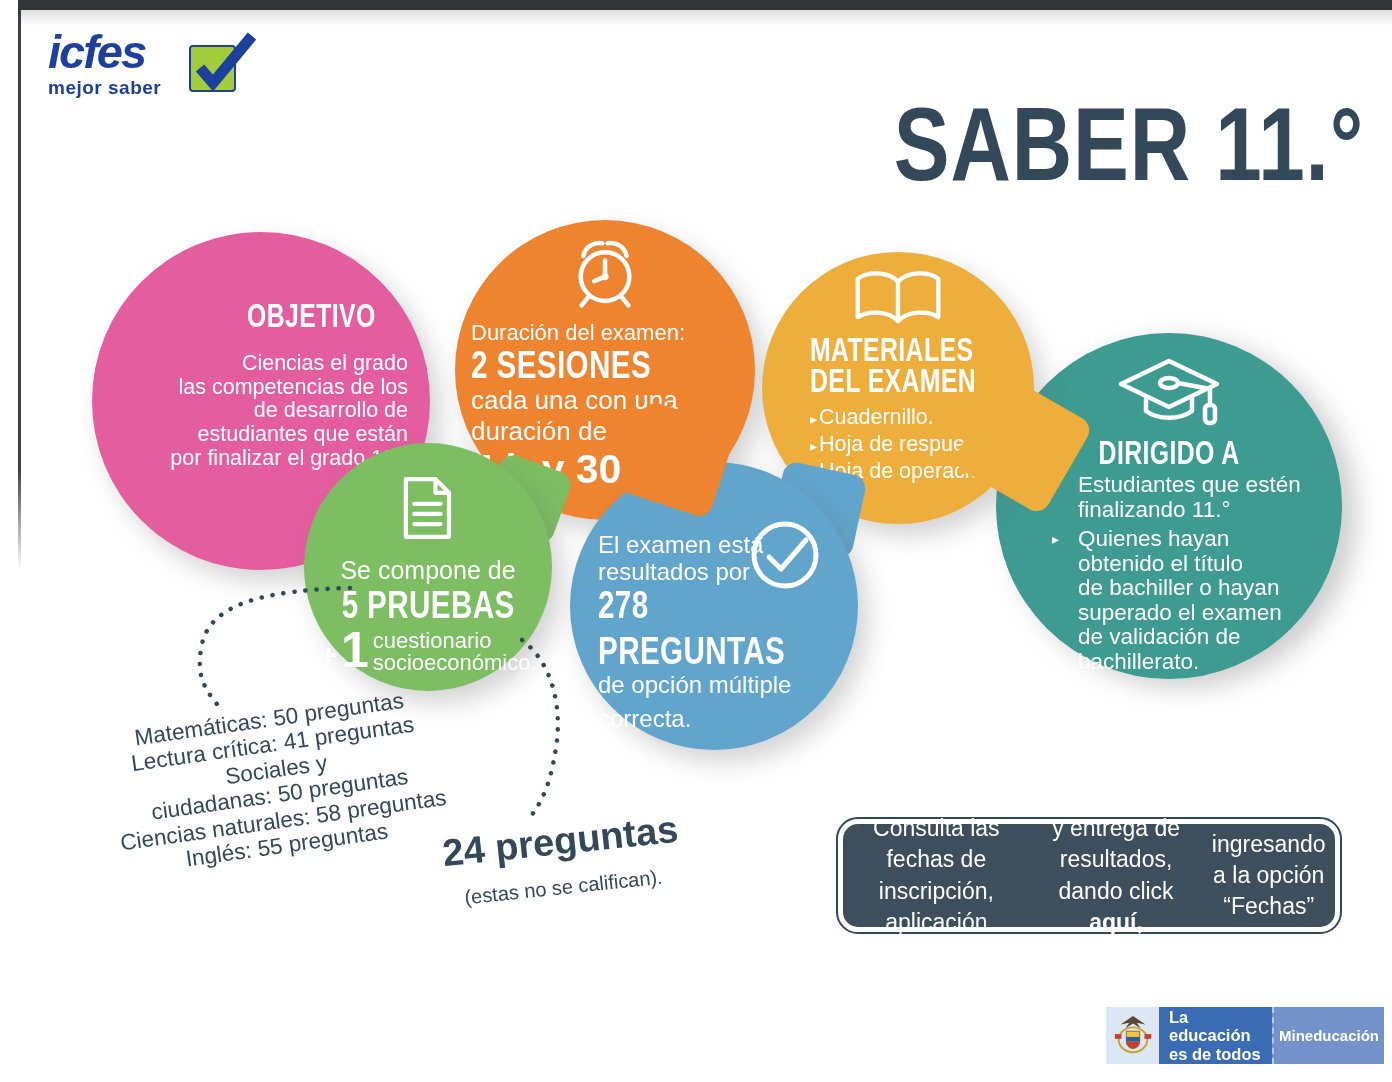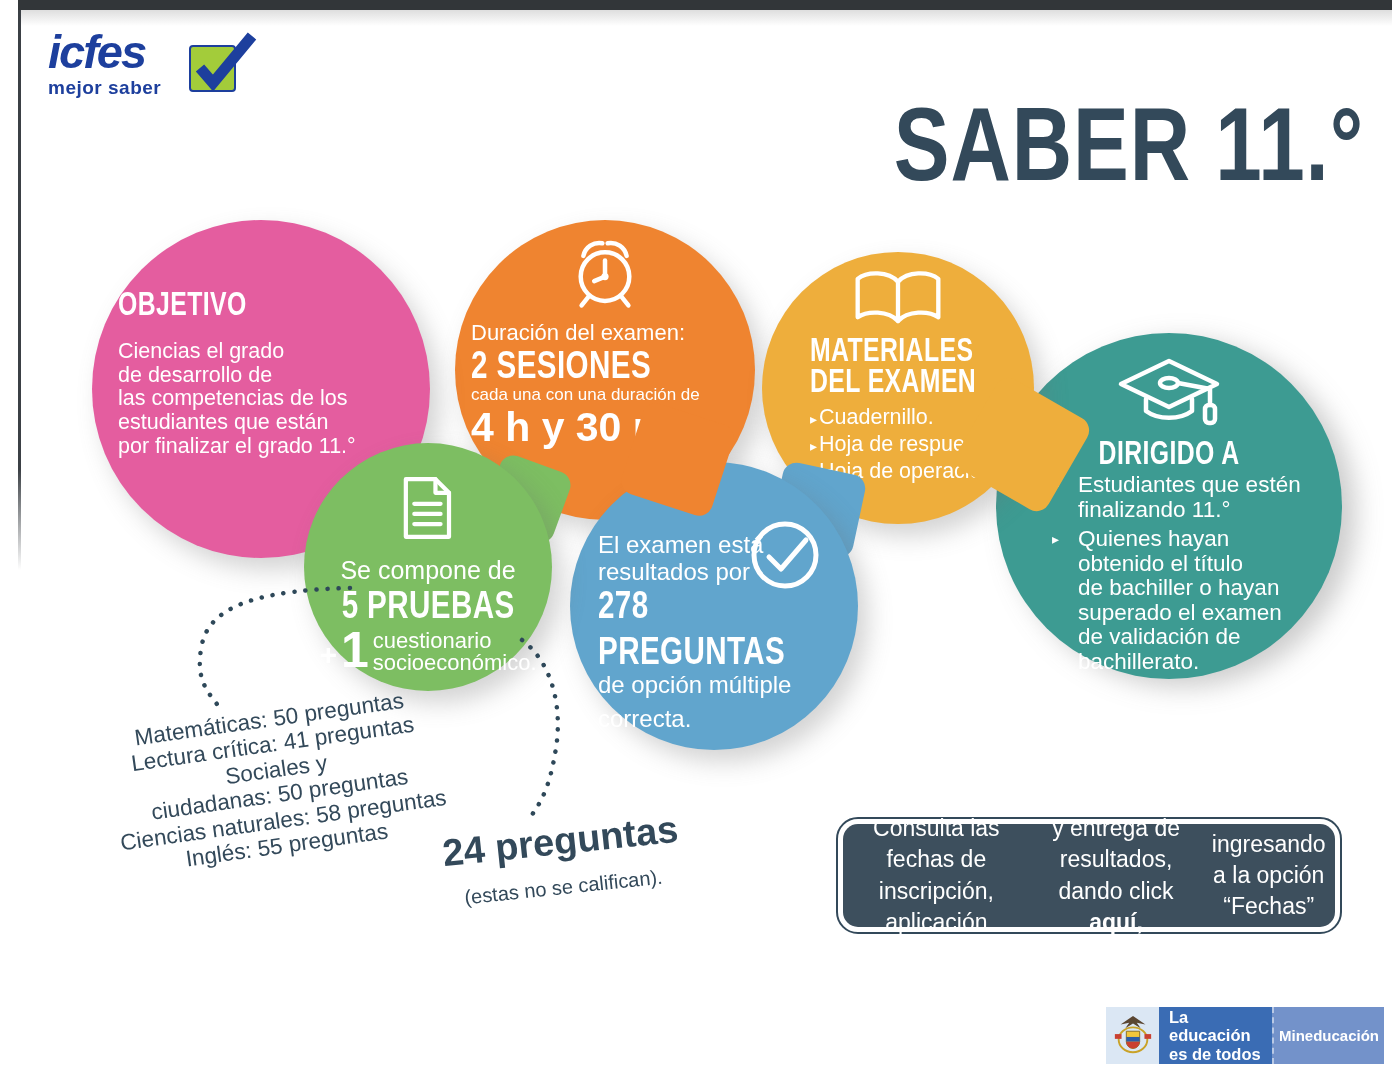--- a/index.html
+++ b/index.html
@@ -35,39 +35,39 @@
   #t-amber {left:952px;top:392px;width:105px;height:105px;background:var(--amber,#eeae3c);
             transform:rotate(30deg);z-index:4;}
   #b-orange{left:437px;top:220px;width:300px;height:300px;background:var(--orange,#ef8430);z-index:2;}
   #t-blue  {left:758px;top:468px;width:84px;height:84px;background:var(--blue,#61a5cd);
             transform:rotate(12deg);z-index:3;}
   #b-blue  {left:552px;top:462px;width:288px;height:288px;background:var(--blue,#61a5cd);z-index:4;}
   #t-orange{left:612px;top:412px;width:95px;height:95px;background:var(--orange,#ef8430);
             transform:rotate(18deg);z-index:5;}
   #t-pink  {left:338px;top:468px;width:80px;height:80px;background:var(--pink,#e45d9f);
             transform:rotate(32deg);z-index:3;}
-  #b-pink  {left:74px;top:220px;width:338px;height:338px;background:var(--pink,#e45d9f);z-index:4;}
+  #b-pink  {left:74px;top:232px;width:338px;height:338px;background:var(--pink,#e45d9f);z-index:4;text-align:right;}
   #t-green {left:472px;top:462px;width:74px;height:74px;background:var(--green,#7dbe62);
             transform:rotate(20deg);z-index:5;}
   #b-green {left:286px;top:443px;width:248px;height:248px;background:var(--green,#7dbe62);z-index:5;}
 
   .cond-l{display:inline-block;font-weight:bold;transform:scale(.8,1.06);transform-origin:left center;letter-spacing:.5px;}
   .cond-c{display:inline-block;font-weight:bold;transform:scale(.8,1.06);transform-origin:center center;letter-spacing:.5px;}
 
   
   .pink-content{position:absolute;left:26px;top:66px;width:290px;}
   .pink-title{font-size:31px;margin-bottom:18px;}
   .pink-line{display:block;font-size:21.5px;line-height:1.1;}
 
   
   .clock-ico{position:absolute;left:105px;top:10px;}
   .orange-content{position:absolute;left:16px;top:100px;width:276px;}
   .o-intro{display:block;font-size:22px;}
   .o-sessions{font-size:37px;line-height:1.05;}
-  .o-each{display:block;font-size:17px;}
+  .o-each{display:block;font-size:26px;}
   .o-time{font-size:41px;line-height:1.1;}
 
   
   .book-ico{position:absolute;left:88px;top:16px;}
   .amber-content{position:absolute;left:48px;top:82px;width:220px;}
   .a-title{font-size:31px;line-height:1.0;}
   .a-items{margin-top:8px;}
   .m-item{font-size:21.5px;line-height:1.26;}
   .m-bullet{font-size:14px;margin-right:2px;}
 
@@ -258,22 +258,22 @@
 
   <div class="tail" id="t-orange"></div>
   <div class="tail" id="t-pink"></div>
 
   <div class="bubble" id="b-pink">
     <div class="pink-content">
       <div class="pink-title">
         <span class="cond-l">OBJETIVO</span>
       </div>
       <span class="pink-line">Ciencias el grado</span>
+      <span class="pink-line">las competencias de los</span>
       <span class="pink-line">de desarrollo de</span>
-      <span class="pink-line">las competencias de los</span>
       <span class="pink-line">estudiantes que están</span>
       <span class="pink-line">por finalizar el grado 11.°</span>
     </div>
   </div>
 
   <div class="tail" id="t-green"></div>
   <div class="bubble" id="b-green">
     <span class="doc-ico">
       <svg class="ico" width="62" height="66" viewBox="0 0 70 78">
         <g fill="none" stroke="#fff" stroke-width="5" stroke-linejoin="round" stroke-linecap="round">

